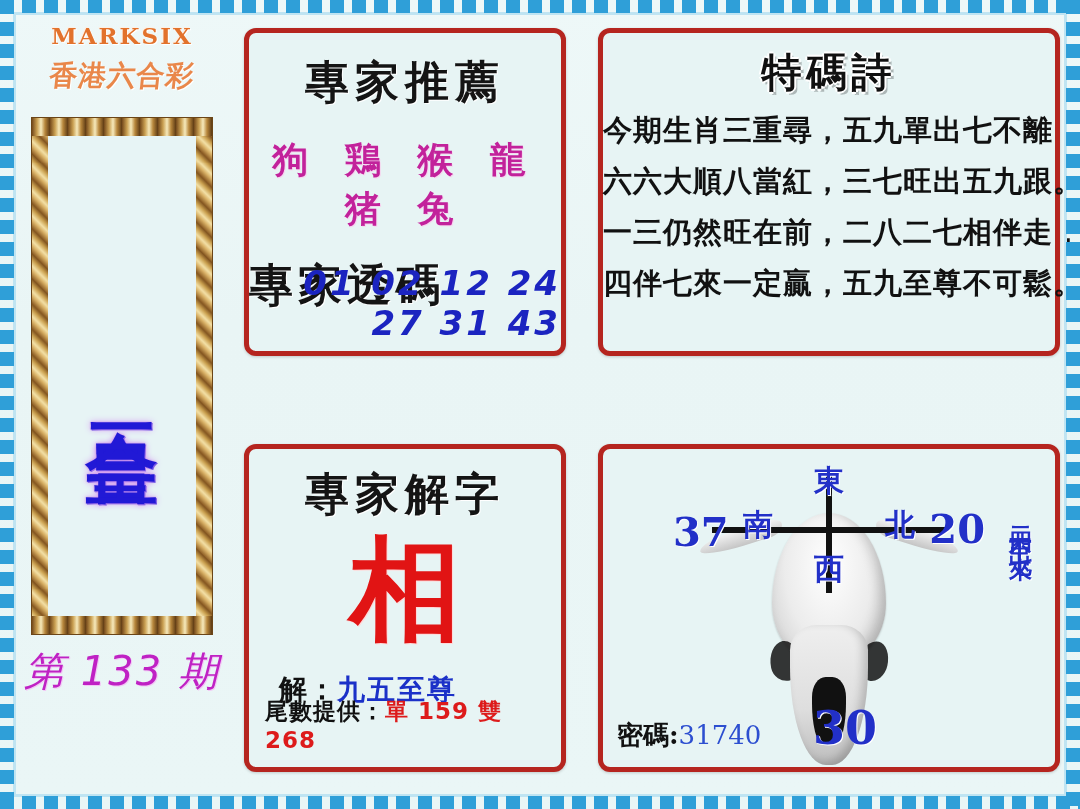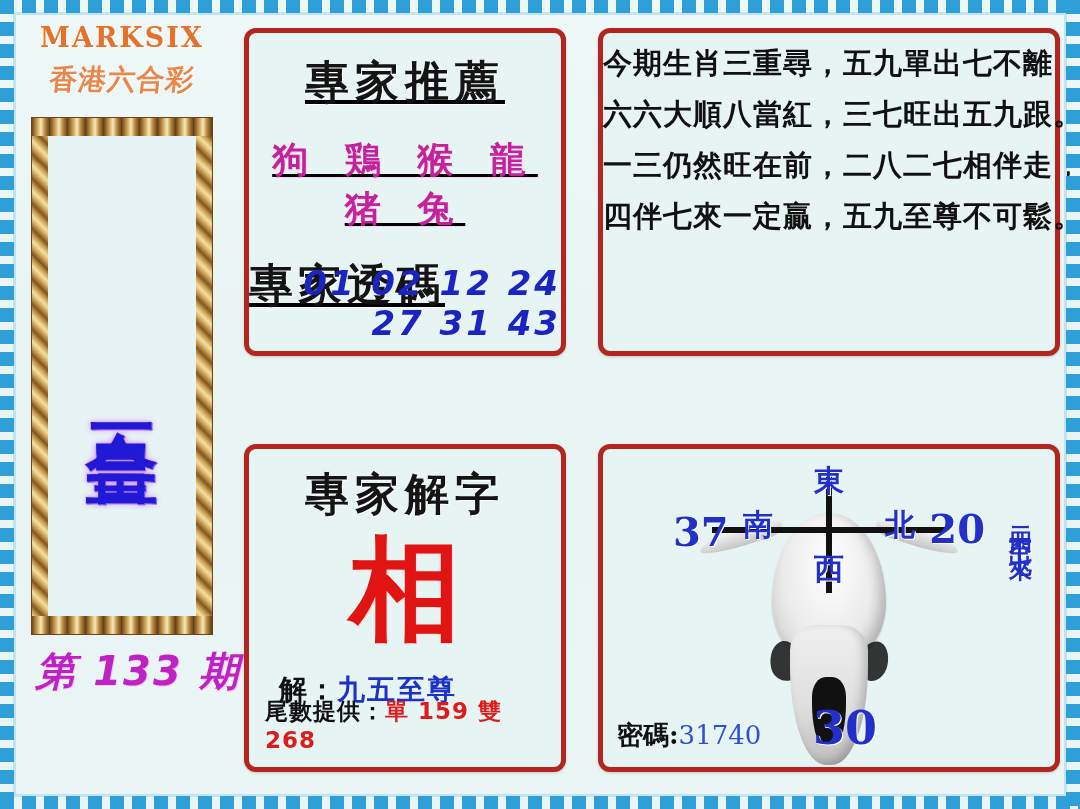--- a/index.html
+++ b/index.html
@@ -33,21 +33,21 @@
   .edge-b{bottom:0;}
   .edge-inner{
     position:absolute;left:13px;top:12px;right:13px;bottom:12px;
     border:3px solid #bfe4f2;z-index:39;pointer-events:none;
   }
 
   
   #leftcol{position:absolute;left:16px;top:14px;width:212px;height:780px;}
   .brand{
     text-align:center;font-family:"DejaVu Serif","Liberation Serif",serif;
-    font-weight:bold;font-size:27px;letter-spacing:2px;color:#e2722c;
+    font-weight:bold;font-size:23px;letter-spacing:2px;color:#e2722c;
     text-shadow:1px 1px 0 #fff,-1px -1px 0 #fdf0e4;
     margin-top:10px;line-height:1;
   }
   .brand-cn{
     text-align:center;font-size:28px;font-weight:bold;color:#e9874a;
     margin-top:10px;letter-spacing:1px;
     text-shadow:1px 1px 0 #fff;
     font-family:"DejaVu Sans","Liberation Sans",sans-serif;
     transform:skewX(-6deg);
   }
@@ -73,33 +73,33 @@
     display:flex;align-items:center;justify-content:center;
   }
   .vtitle{
     writing-mode:vertical-rl;text-orientation:upright;
     font-size:72px;font-weight:bold;color:#2119d6;
     letter-spacing:6px;line-height:1.05;
     text-shadow:0 0 7px #d59bf0,0 0 2px #b070e0,1px 1px 0 #3a2be0;
     font-family:"DejaVu Sans","Liberation Sans",sans-serif;
   }
   .issue{
-    position:absolute;left:16px;top:630px;width:212px;text-align:center;
-    font-size:40px;font-weight:bold;color:#bf22c4;font-style:italic;
+    position:absolute;left:0;top:630px;width:212px;text-align:center;
+    font-size:40px;font-weight:normal;color:#bf22c4;font-style:italic;
     text-shadow:1px 1px 0 #f2c8f5;letter-spacing:2px;
   }
 
   
   .panel{
     position:absolute;background:#e7f4f4;
     border:5px solid #b5251f;border-radius:12px;
     box-shadow:0 1px 3px rgba(0,0,0,.18);
     box-sizing:border-box;
   }
-  #panel-tips{left:244px;top:28px;width:322px;height:328px;text-decoration:underline;}
+  #panel-tips{left:244px;top:28px;width:322px;height:328px;}
   #panel-poem{left:598px;top:28px;width:462px;height:328px;}
   #panel-word{left:244px;top:444px;width:322px;height:328px;}
   #panel-skull{left:598px;top:444px;width:462px;height:328px;}
 
   .hdr{
     text-align:center;font-size:44px;font-weight:bold;color:#141414;
     letter-spacing:6px;font-family:"DejaVu Sans","Liberation Sans",sans-serif;
     text-shadow:1px 1px 0 #ffffff;
   }
   #panel-tips .hdr{margin-top:20px;}
@@ -235,20 +235,21 @@
   </div>
 
   <div class="panel" id="panel-tips">
     <div class="hdr">專家推薦</div>
     <div class="zodiac">狗 鶏 猴 龍 猪 兔</div>
     <div class="hdr2">專家透碼</div>
     <div class="nums">01 02 12 24 27 31 43</div>
   </div>
 
   <div class="panel" id="panel-poem">
+    <div class="poem-title">特碼詩</div>
     <div class="poem-line">今期生肖三重尋，五九單出七不離，</div>
     <div class="poem-line">六六大順八當紅，三七旺出五九跟。</div>
     <div class="poem-line">一三仍然旺在前，二八二七相伴走，</div>
     <div class="poem-line">四伴七來一定贏，五九至尊不可鬆。</div>
   </div>
 
   <div class="panel" id="panel-word">
     <div class="hdr" style="margin-top:16px;">專家解字</div>
     <div class="bigword">相</div>
     <div class="jie">

